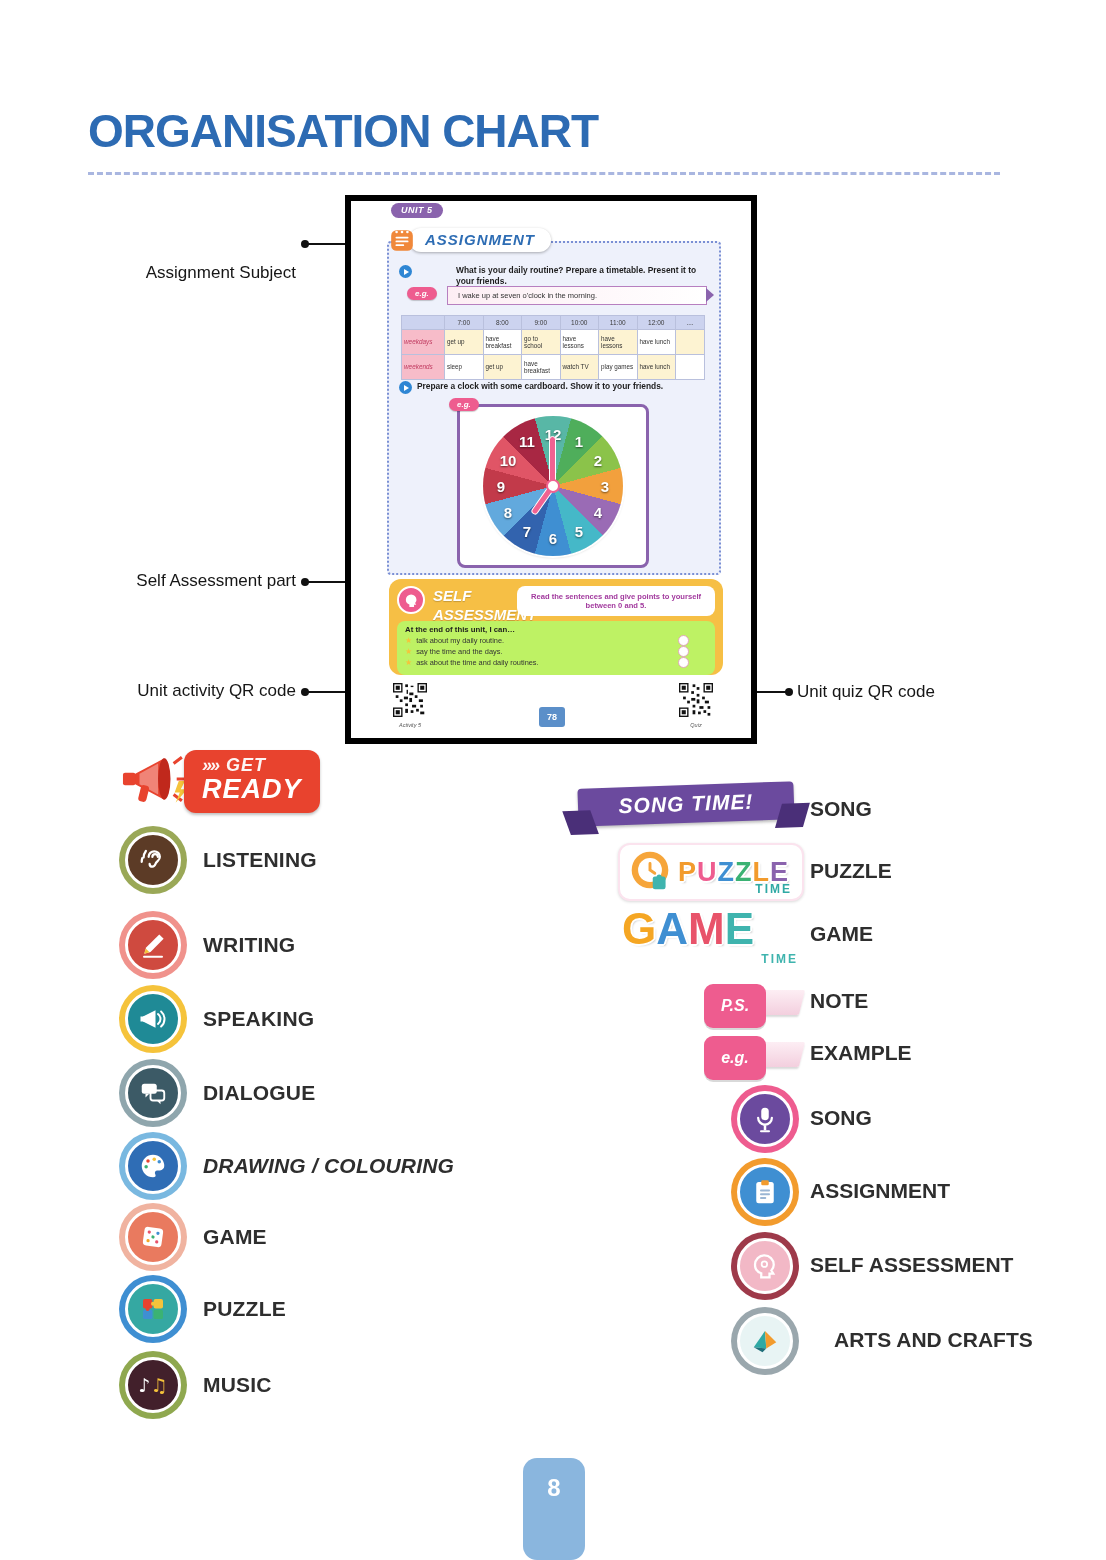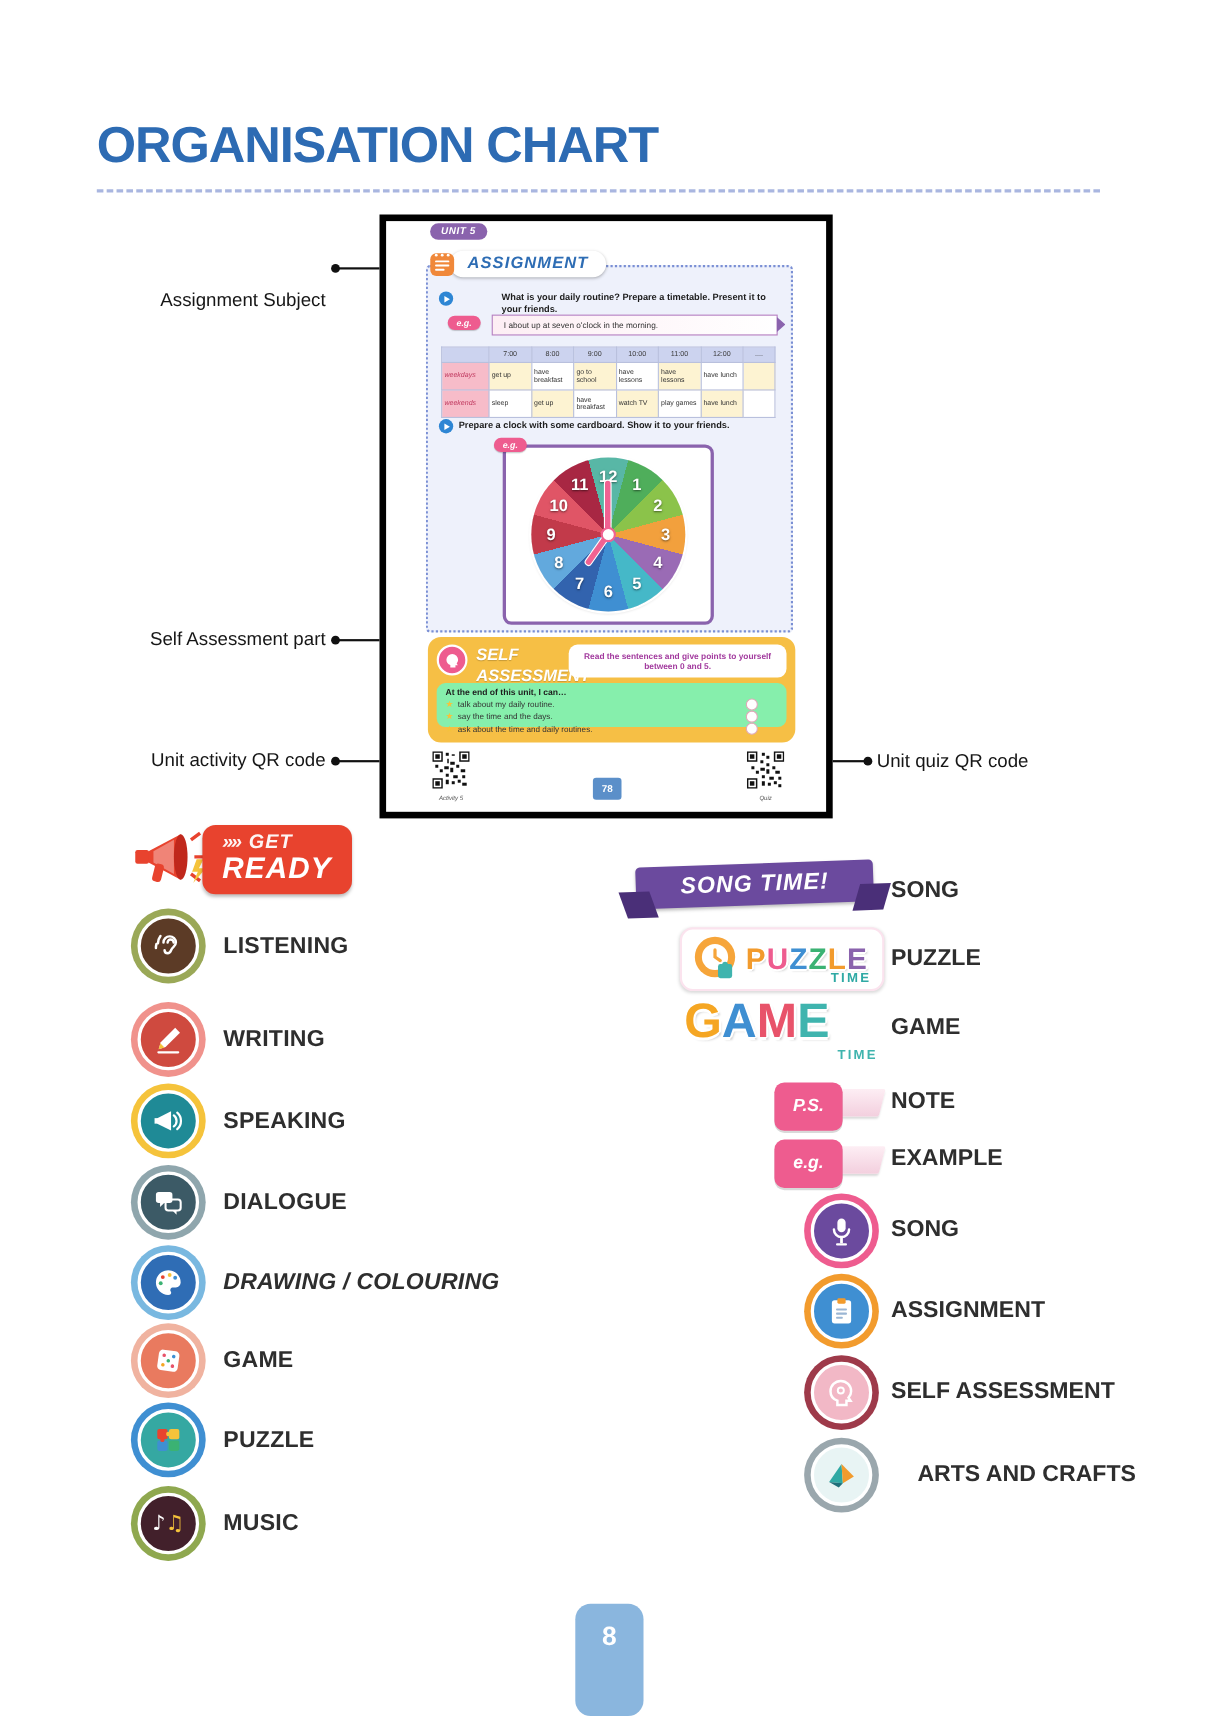--- a/index.html
+++ b/index.html
@@ -77,21 +77,21 @@
   .sa-box{position:absolute;left:38px;top:378px;width:334px;height:96px;background:#f6bf45;border-radius:12px;}
   .sa-icon{position:absolute;left:8px;top:7px;width:28px;height:28px;background:#ee5c8f;border:2px solid #fff;
            border-radius:50%;display:flex;align-items:center;justify-content:center;box-sizing:border-box;}
   .sa-icon svg{width:17px;height:17px;}
   .sa-title{position:absolute;left:44px;top:8px;font-size:15px;font-weight:bold;font-style:italic;color:#fff;
             line-height:1.25;text-shadow:0 1px 1px rgba(0,0,0,.2);}
   .sa-title span{display:block;}
   .sa-instr{position:absolute;left:128px;top:7px;width:198px;height:30px;background:#fff;border-radius:8px;
             color:#a23a9e;font-weight:bold;font-size:7.6px;display:flex;align-items:center;justify-content:center;
             text-align:center;padding:0 10px;box-sizing:border-box;line-height:1.25;}
-  .sa-white{position:absolute;left:8px;top:42px;width:318px;height:40px;background:#86efac;border-radius:8px;
+  .sa-white{position:absolute;left:8px;top:42px;width:318px;height:54px;background:#bef264;border-radius:8px;
             padding:4px 8px;box-sizing:border-box;}
   .sa-intro{font-size:7.8px;font-weight:bold;color:#1d1d1d;margin-bottom:1px;}
   .sa-item{display:flex;align-items:center;font-size:7.4px;color:#333;height:11px;}
   .star::before{content:'★';color:#f5c33b;font-size:8px;margin-right:4px;}
   .sa-circ{margin-left:auto;margin-right:18px;width:9px;height:9px;border:1.2px solid #e0a8b8;border-radius:50%;background:#fff;}
   .qr{position:absolute;width:38px;text-align:center;}
   .qr svg{width:34px;height:34px;}
   .qr-cap{font-size:5.5px;color:#555;font-style:italic;margin-top:1px;}
   .qr-left{left:40px;top:482px;} .qr-right{left:326px;top:482px;}
   .pg78{position:absolute;left:188px;top:506px;width:26px;height:20px;background:#5b8fc9;border-radius:3px;
@@ -218,21 +218,21 @@
     </div>
 
     <div class="dotted-box"></div>
 
     <div class="task t1">
       <span class="play"></span>
       <span class="task-text">What is your daily routine? Prepare a timetable. Present it to your friends.</span>
     </div>
 
     <span class="eg-tag eg1">e.g.</span>
-    <div class="eg-box">I about up at seven o'clock in the morning.</div>
+    <div class="eg-box">I wake up at seven o'clock in the morning.</div>
 
     <table class="ttable">
       <tbody>
           <tr>
         <td class="corner"></td>
         <td class="th">7:00</td>
         <td class="th">8:00</td>
         <td class="th">9:00</td>
         <td class="th">10:00</td>
         <td class="th">11:00</td>

